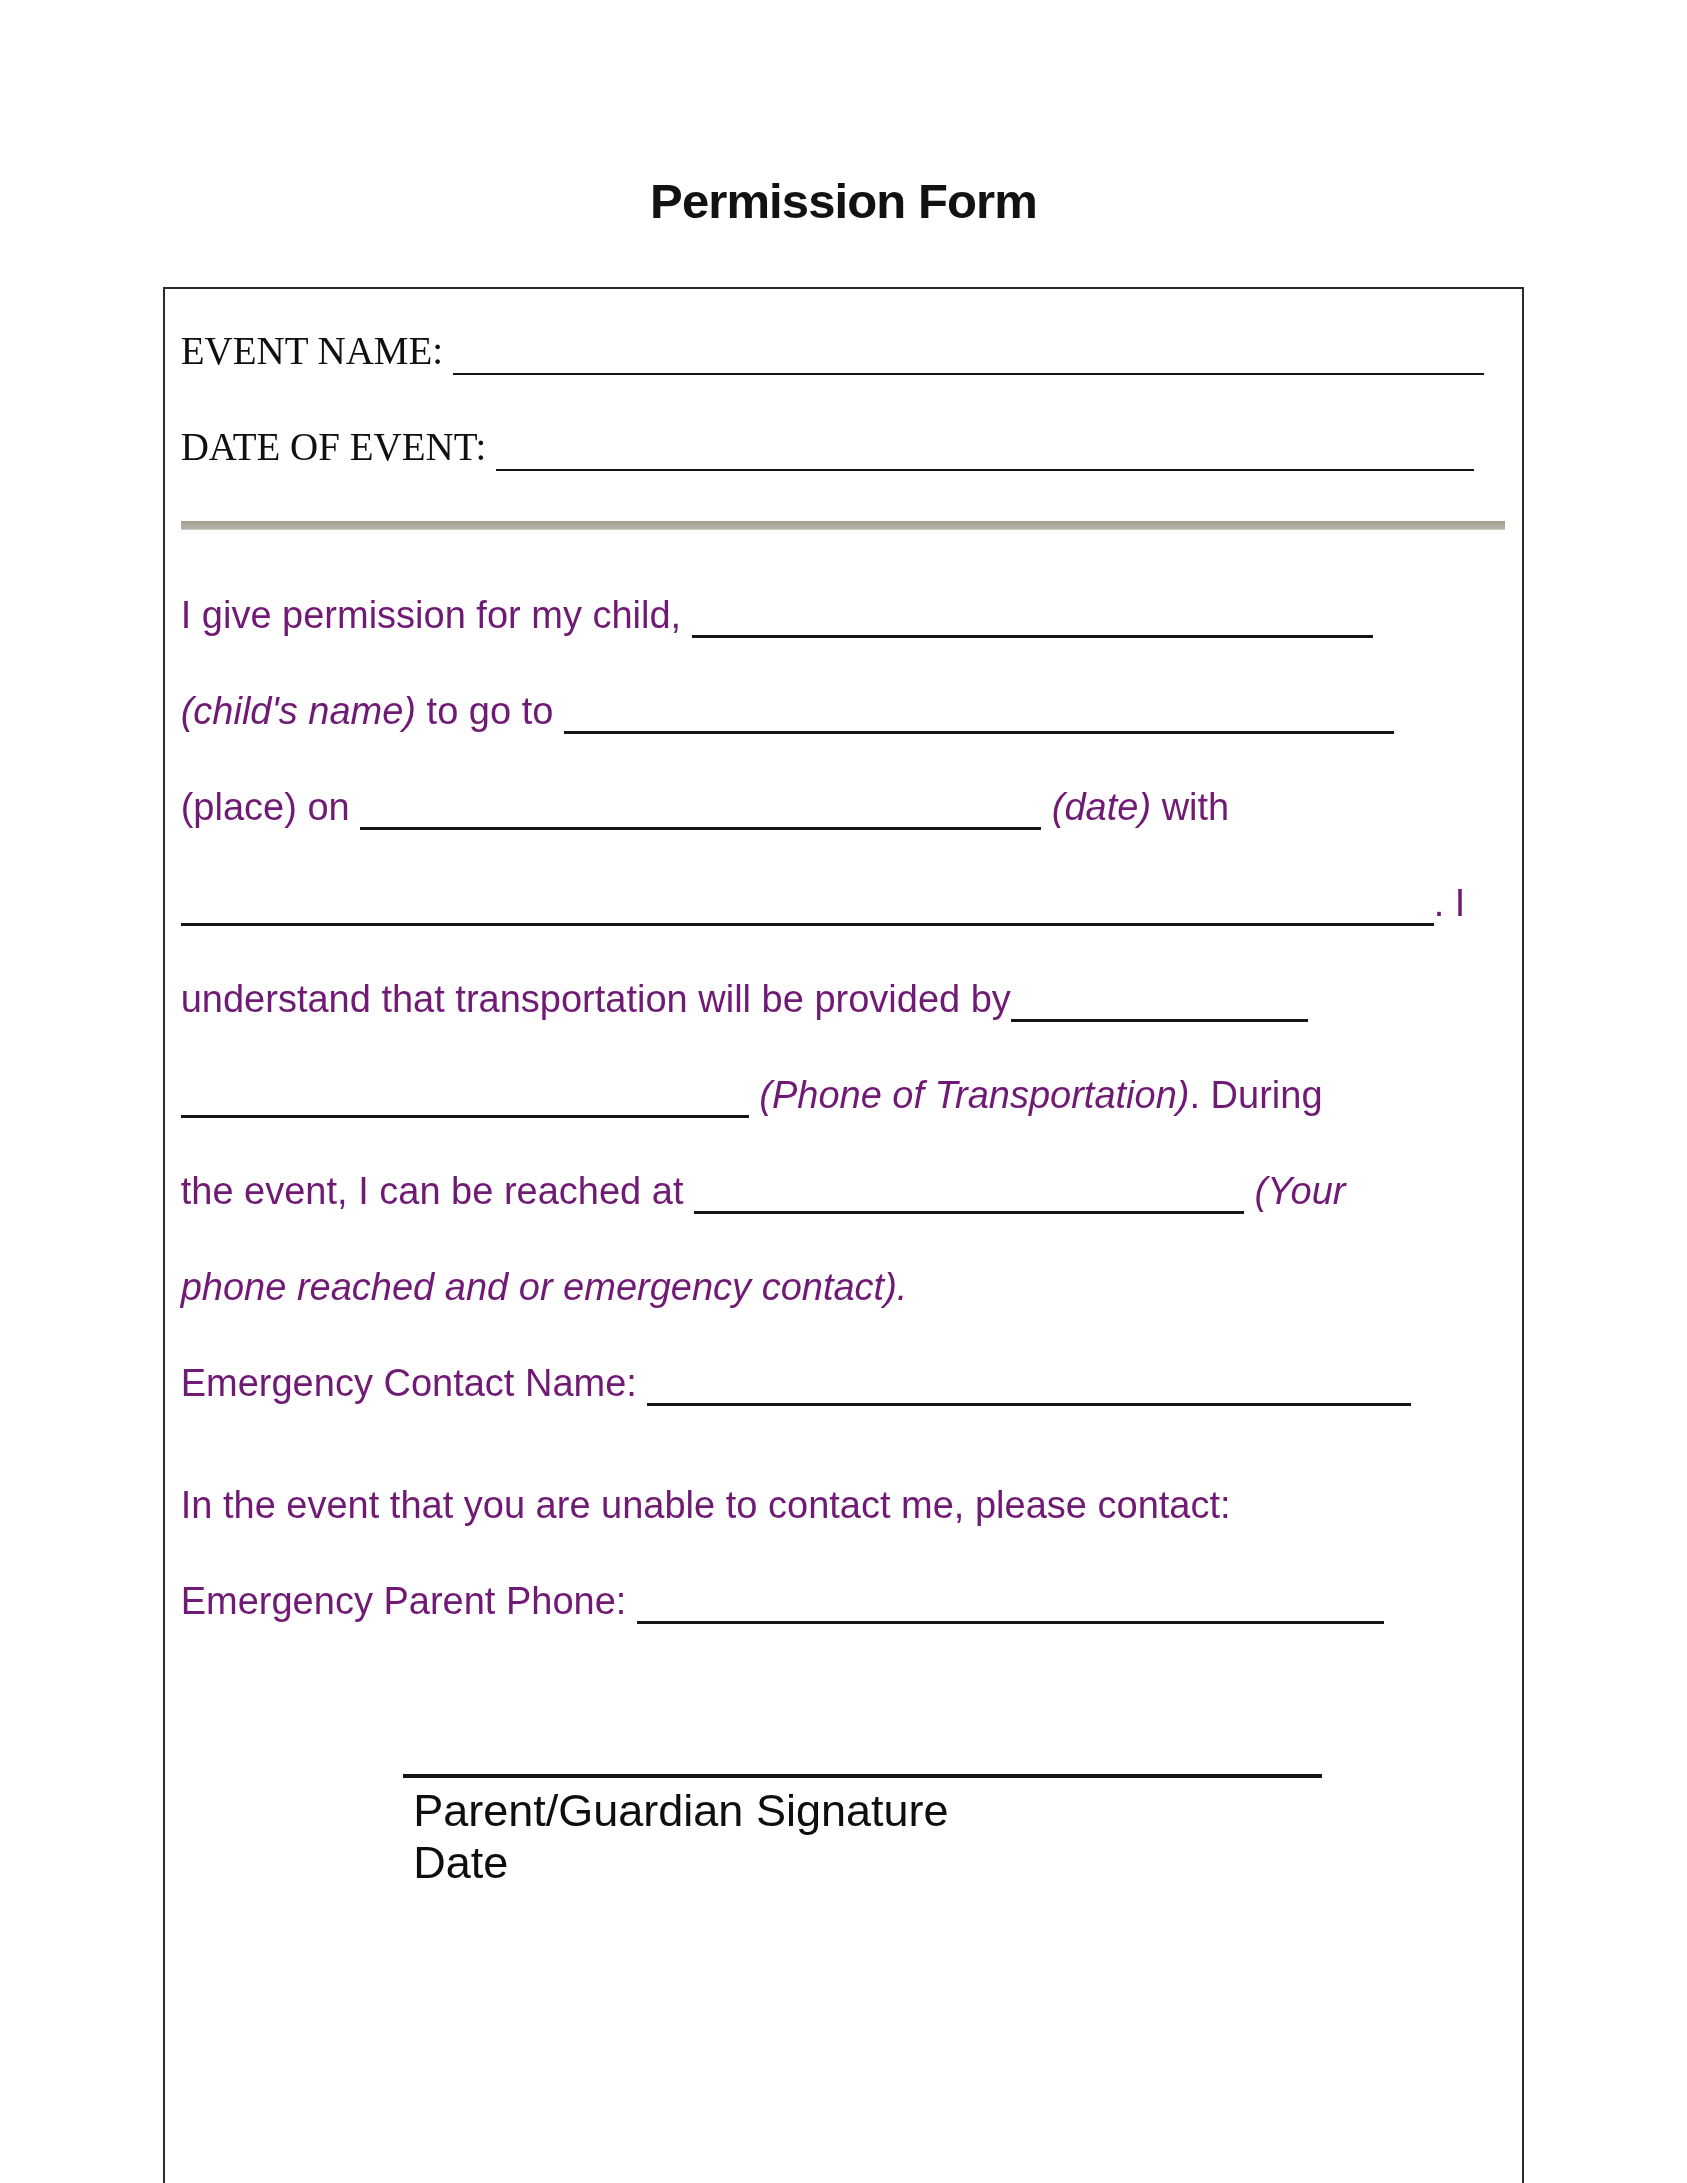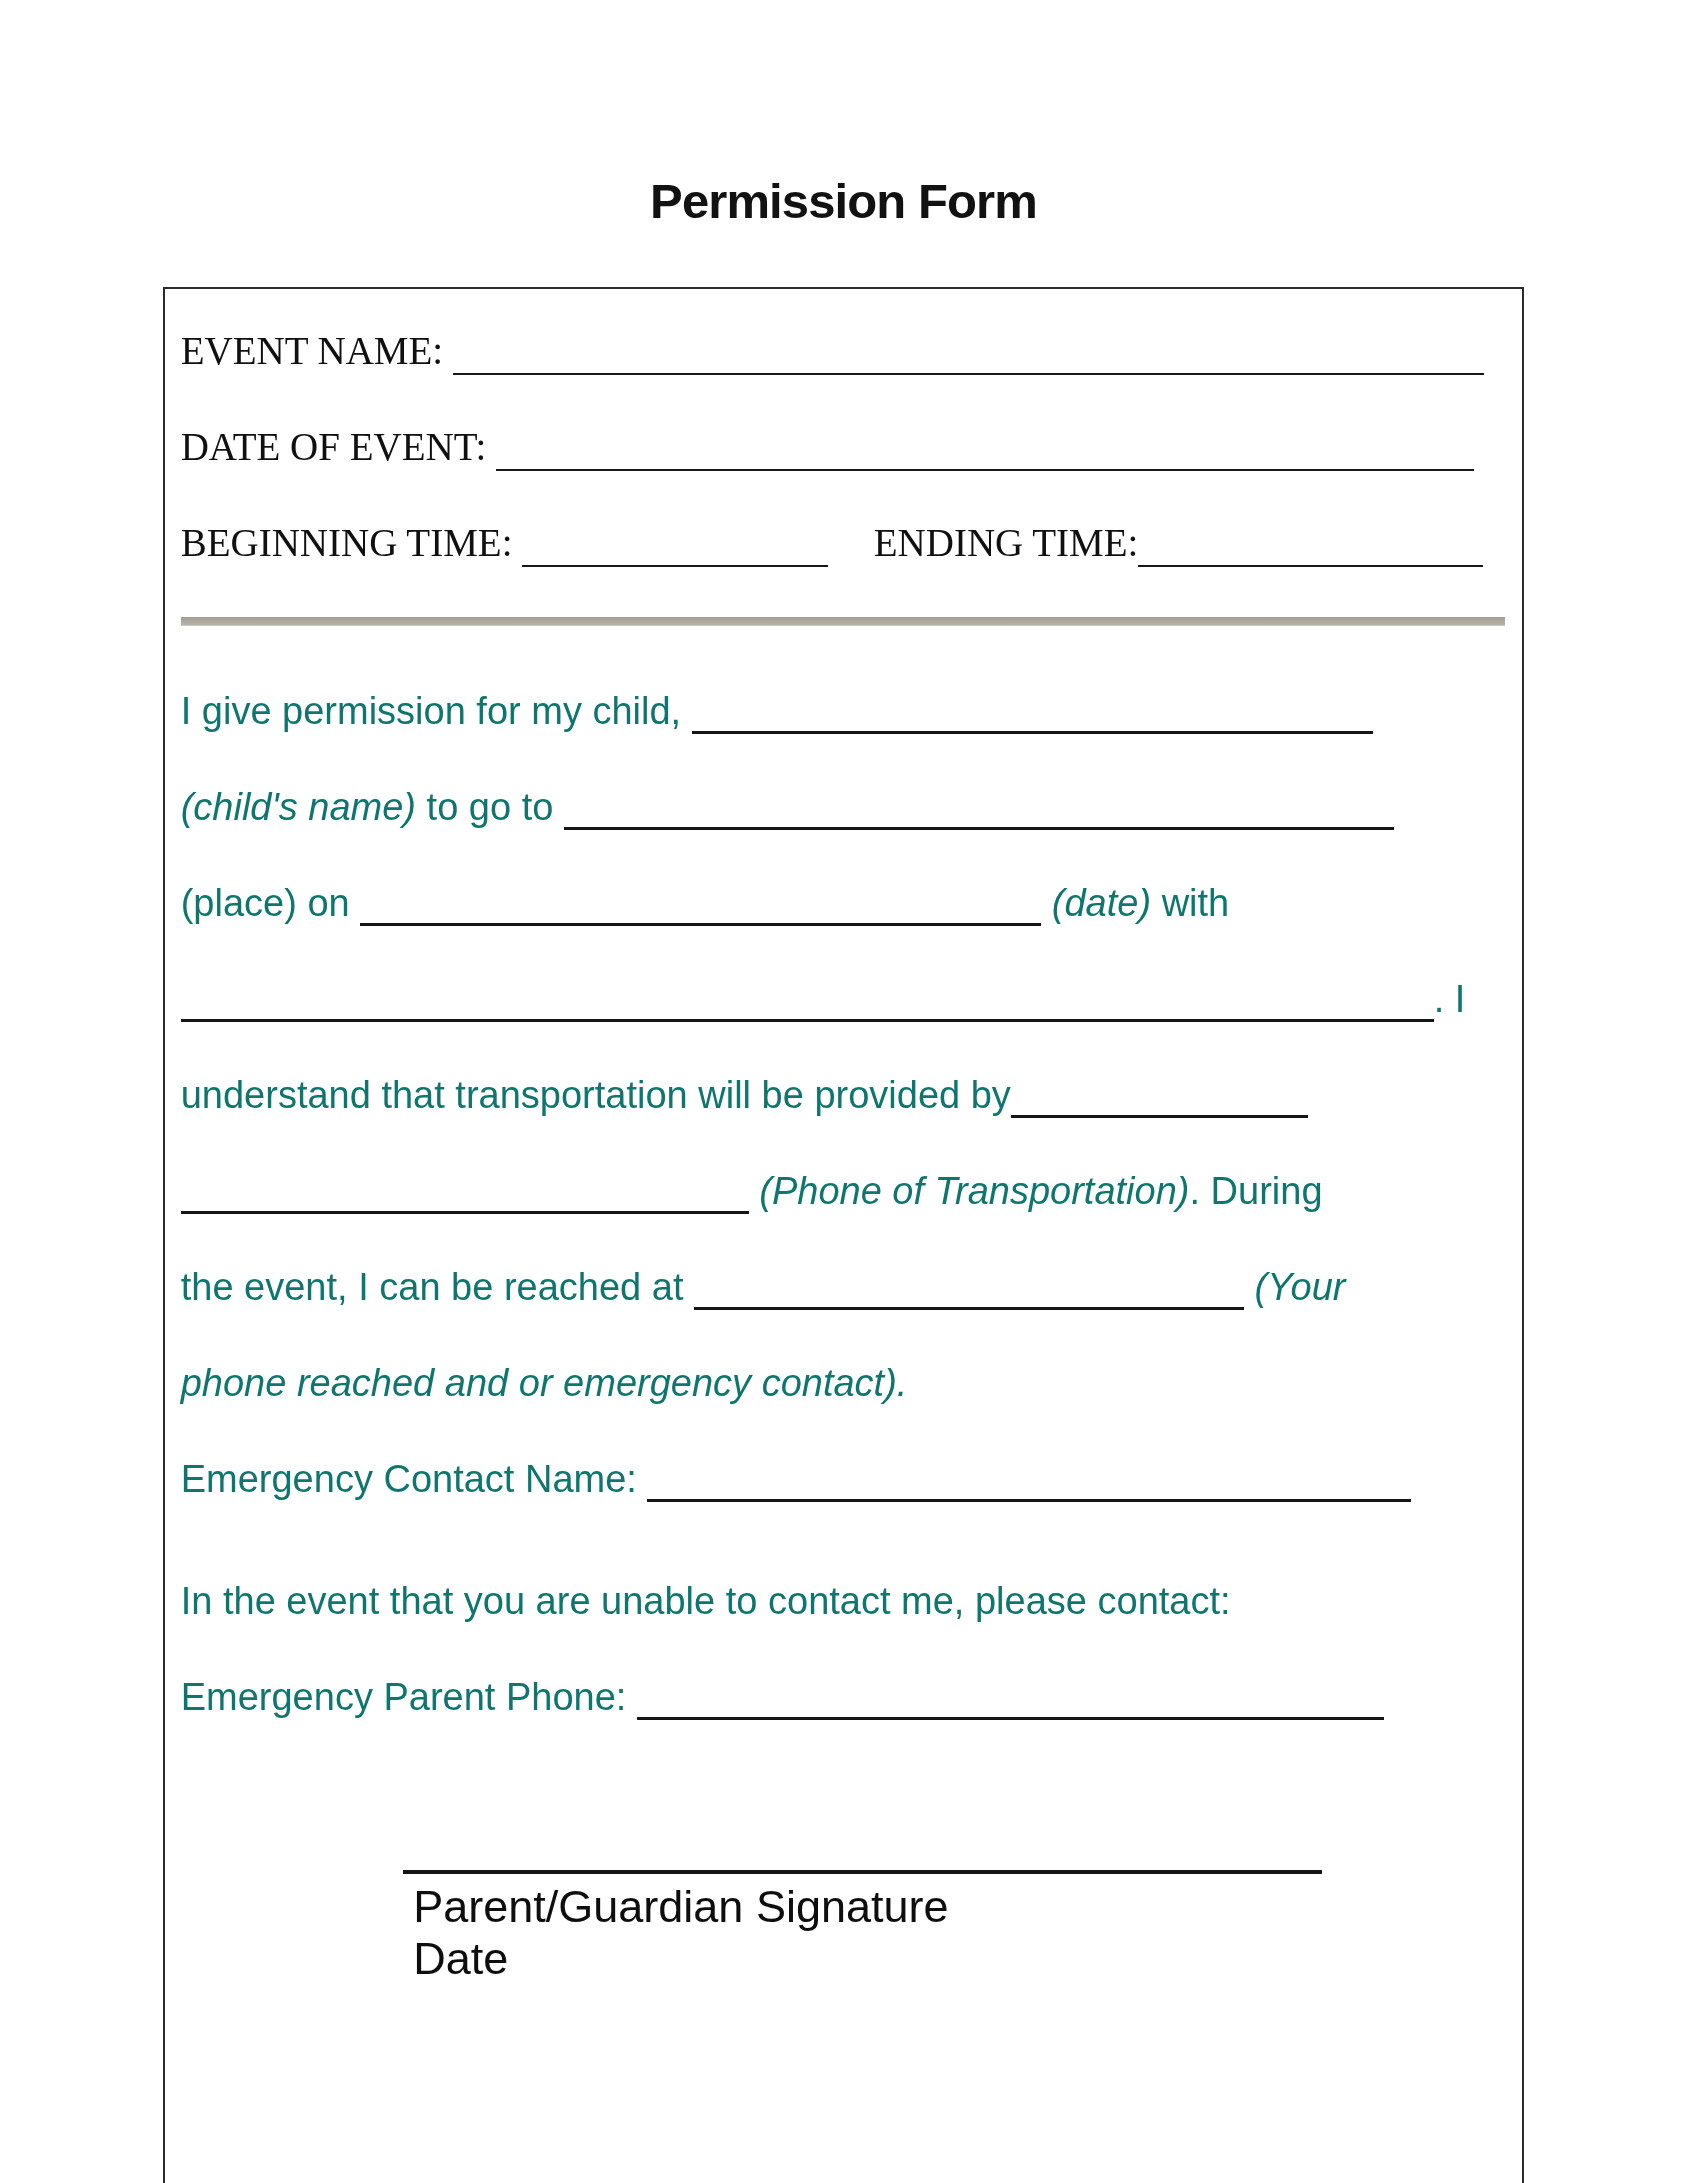--- a/index.html
+++ b/index.html
@@ -52,21 +52,21 @@
     height: 8.7px;
     background: linear-gradient(#a39f93, #b5b2a7);
     border-bottom: 1.7px solid #cbc9bf;
   }
   
   .body-text {
     margin-top: 37px;
     font-family: "Liberation Sans", "DejaVu Sans", sans-serif;
     font-size: 38px;
     line-height: 96px;
-    color: #0f766e;
+    color: #701a75;
   }
   .line { white-space: nowrap; }
   .it { font-style: italic; }
   .gap-top { margin-top: 26px; }
   
   .sig-block {
     margin-top: 125px;
     margin-left: 222px;
     width: 919px;
   }
@@ -98,26 +98,20 @@
     <div class="hdr-row">
       <span>EVENT NAME:</span>
       <span class="bl bl-thin" style="width:1031px"></span>
     </div>
 
     <div class="hdr-row">
       <span>DATE OF EVENT:</span>
       <span class="bl bl-thin" style="width:978px"></span>
     </div>
 
-    <div class="hdr-row">
-      <span>BEGINNING TIME:</span>
-      <span class="bl bl-thin" style="width:306px"></span>
-      <span style="display:inline-block;width:26px"></span>
-      <span>ENDING TIME:</span><span class="bl bl-thin" style="width:345px"></span>
-    </div>
 
     <div class="divider"></div>
 
     <div class="body-text">
 
       <div class="line">
         <span>I give permission for my child,</span>
         <span class="bl" style="width:681px"></span>
       </div>
 

